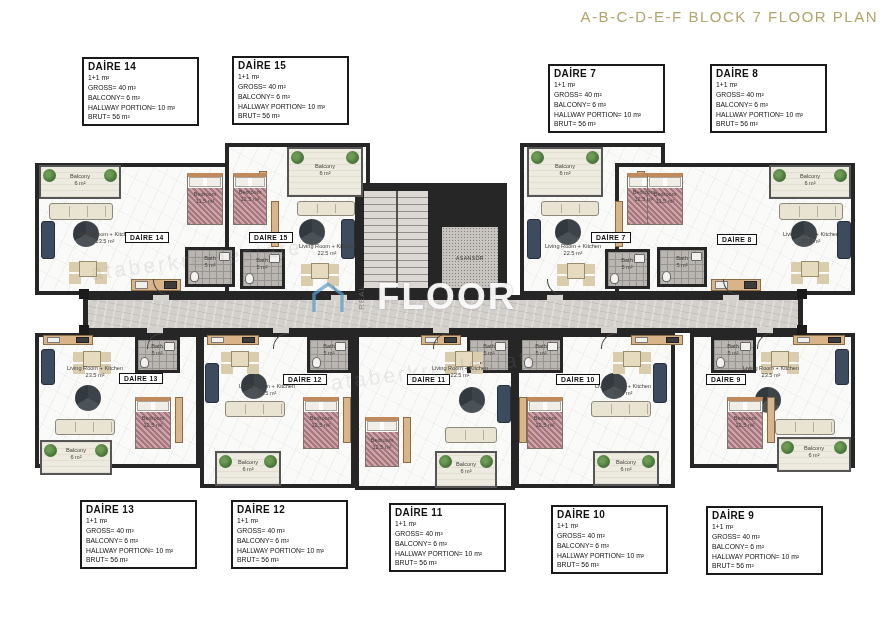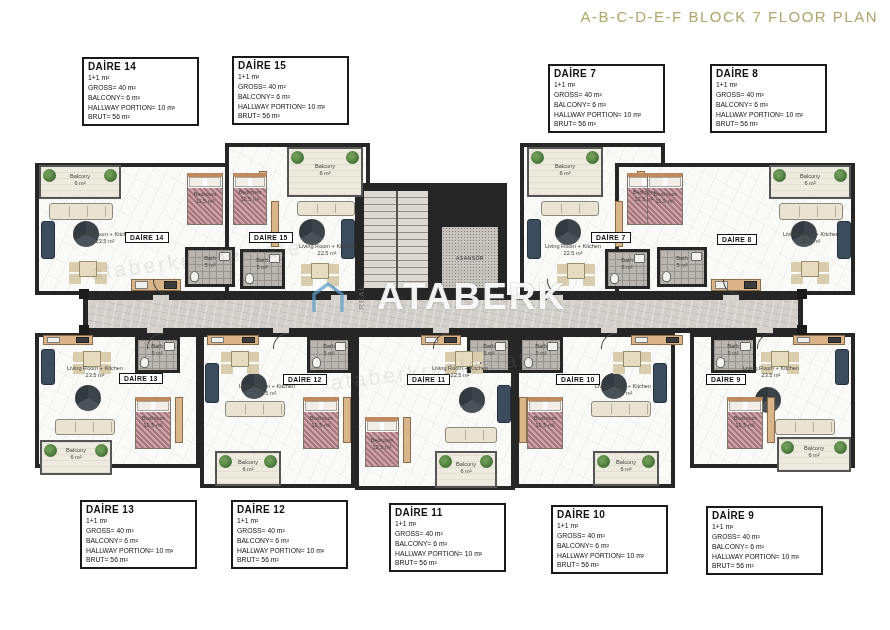--- a/index.html
+++ b/index.html
@@ -414,14 +414,14 @@
   <div class="chip" style="left:671px;top:239px">DAİRE 9</div>
 </div>
 
 <div class="wm-diag" style="left:90px;top:248px">ataberkrealestate</div>
 <div class="wm-diag" style="left:330px;top:358px">ataberkrealestate</div>
 <div class="wm-center">
   <svg width="36" height="32" viewBox="0 0 36 32">
     <path d="M4 31 V13 L18 3 L32 13 V31" fill="none" stroke="#5b9ec9" stroke-width="3.4" opacity="0.72"></path>
   </svg>
   <span class="wm-vert">REAL</span>
-  <span class="wm-sec">ATABERK</span>
+  <span class="wm-sec">FLOOR</span>
 </div>
 
 </body></html>

